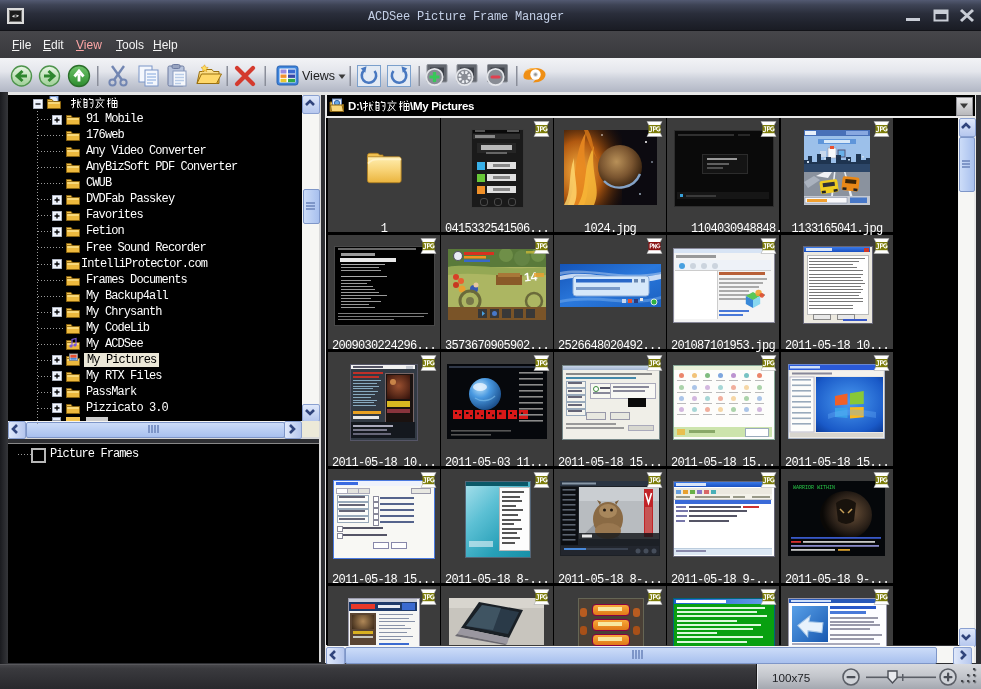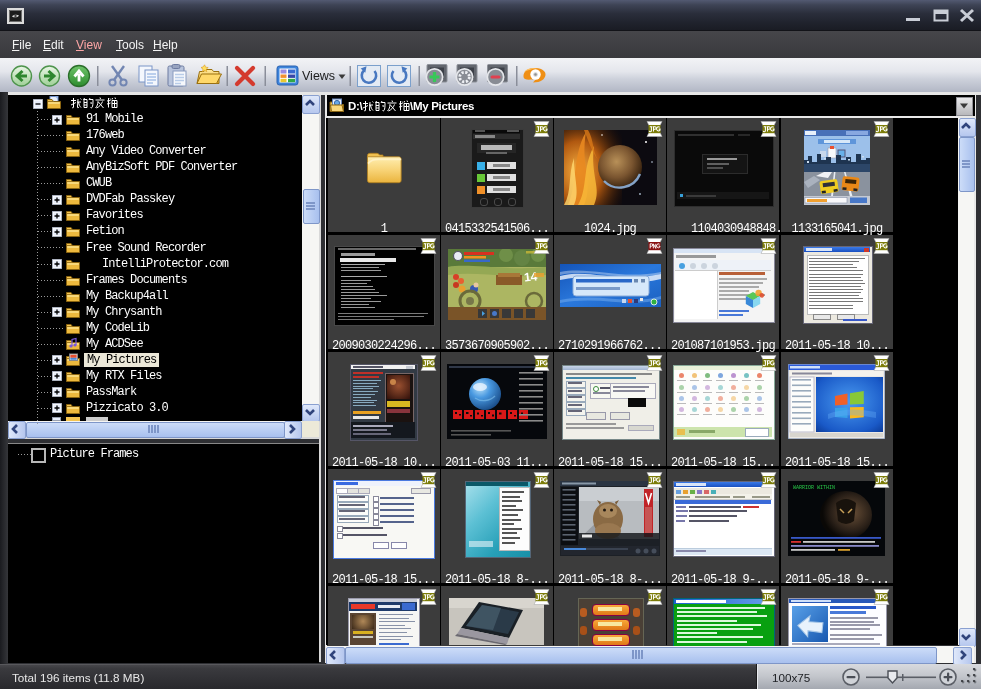--- a/index.html
+++ b/index.html
@@ -9,20 +9,21 @@
 .lbl{font-family:"Liberation Mono",monospace;font-size:12px;letter-spacing:-0.7px;color:#fff;white-space:nowrap;}
 </style></head><body>
 <div id="win">
 <div class="abs" style="left:0px;top:0px;width:981px;height:30px;background:linear-gradient(180deg,#535a72 0%,#3e4456 16%,#2a2e3b 45%,#20232d 75%,#1a1c24 100%);border-bottom:1px solid #121318;"></div>
 <svg class="abs" style="left:7px;top:8px;" width="17" height="16" viewBox="0 0 17 16">
 <rect x="1" y="1" width="15" height="14" fill="#2a2a2a" stroke="#dcdcdc" stroke-width="2"></rect>
 <rect x="2.6" y="2.6" width="11.8" height="10.8" fill="#1c1c1c" stroke="#808080" stroke-width="0.8"></rect>
 <path d="M5 8.5 C6 6.5 10 6 12 7.5 C11 9.5 7 10 5 8.5 Z" fill="#d8d8d8"></path>
 <circle cx="8.5" cy="8" r="1.2" fill="#444"></circle>
 </svg>
+<div class="abs" style="left:368px;top:10px;width:260px;height:14px;font-family:&quot;Liberation Mono&quot;,monospace;font-size:12px;letter-spacing:-0.2px;color:#c3cfe6;">ACDSee Picture Frame Manager</div>
 <svg class="abs" style="left:900px;top:8px;" width="76" height="15" viewBox="0 0 76 15">
 <rect x="6" y="10" width="14" height="3" fill="#c9cdd6"></rect>
 <rect x="34.5" y="2.5" width="13" height="10" fill="none" stroke="#c9cdd6" stroke-width="2"></rect>
 <rect x="34" y="2" width="14" height="4" fill="#c9cdd6"></rect>
 <path d="M61 2 L73 13 M73 2 L61 13" stroke="#c9cdd6" stroke-width="3"></path>
 </svg>
 <div class="abs" style="left:0px;top:31px;width:981px;height:27px;background:linear-gradient(180deg,#46464a,#39393d);"></div>
 <div class="abs" style="left:12px;top:38px;width:40px;height:14px;font-size:12px;color:#f4f4f4;"><span style="text-decoration:underline">F</span>ile</div>
 <div class="abs" style="left:43px;top:38px;width:40px;height:14px;font-size:12px;color:#f4f4f4;"><span style="text-decoration:underline">E</span>dit</div>
 <div class="abs" style="left:76px;top:38px;width:40px;height:14px;font-size:12px;color:#fca5a5;"><span style="text-decoration:underline">V</span>iew</div>
@@ -315,21 +316,21 @@
 <rect x="1.2" y="1.2" width="7.6" height="7.6" fill="none" stroke="#fff" stroke-width="0.8"></rect>
 <path d="M2.5 5 h5 M5 2.5 v5" stroke="#000" stroke-width="1.3"></path>
 </svg>
 <svg class="abs" style="left:66px;top:256.5px" width="15" height="14" viewBox="0 0 15 14">
 
 <path d="M0.5 3.5 L0.5 12.5 L13.5 12.5 L13.5 5.5 L6.5 5.5 L5 3.5 Z" fill="#f4c552" stroke="#8a6410"></path>
 <path d="M0.5 5.5 h6" stroke="#8a6410" stroke-width="0.8"></path>
 <rect x="1.2" y="6" width="11.6" height="6" fill="#edb93e"></rect>
 <rect x="1.2" y="6" width="11.6" height="2" fill="#f8d87a"></rect>
     </svg>
-<div class="abs mono" style="left:102px;top:256.5px;height:14px;font-size:12px;letter-spacing:-0.9px;line-height:14px;color:#fff;white-space:nowrap;">IntelliProtector.com</div>
+<div class="abs mono" style="left:81px;top:256.5px;height:14px;font-size:12px;letter-spacing:-0.9px;line-height:14px;color:#fff;white-space:nowrap;">IntelliProtector.com</div>
 <div class="abs" style="left:38px;top:280px;width:26px;height:1px;background-image:repeating-linear-gradient(90deg,#9a9a9a 0 1px,transparent 1px 3px);"></div>
 <svg class="abs" style="left:66px;top:272.55px" width="15" height="14" viewBox="0 0 15 14">
 
 <path d="M0.5 3.5 L0.5 12.5 L13.5 12.5 L13.5 5.5 L6.5 5.5 L5 3.5 Z" fill="#f4c552" stroke="#8a6410"></path>
 <path d="M0.5 5.5 h6" stroke="#8a6410" stroke-width="0.8"></path>
 <rect x="1.2" y="6" width="11.6" height="6" fill="#edb93e"></rect>
 <rect x="1.2" y="6" width="11.6" height="2" fill="#f8d87a"></rect>
     </svg>
 <div class="abs mono" style="left:86px;top:272.6px;height:14px;font-size:12px;letter-spacing:-0.9px;line-height:14px;color:#fff;white-space:nowrap;">Frames Documents</div>
 <div class="abs" style="left:38px;top:296px;width:26px;height:1px;background-image:repeating-linear-gradient(90deg,#9a9a9a 0 1px,transparent 1px 3px);"></div>
@@ -693,21 +694,21 @@
 <rect y="58" width="98" height="13" fill="#7a5428"></rect>
 <rect x="30" y="60" width="9" height="9" fill="#383838"></rect>
       <path d="M34 62 l3 2.5 l-3 2.5 Z" fill="#48a0e0"></path>
 <rect x="42" y="60" width="9" height="9" fill="#383838"></rect>
       <circle cx="46.5" cy="64.5" r="2.5" fill="#4878c8"></circle>
 <rect x="54" y="60" width="9" height="9" fill="#383838"></rect>
 <rect x="66" y="60" width="9" height="9" fill="#383838"></rect>
 <rect x="78" y="60" width="9" height="9" fill="#383838"></rect>
 </svg>
 <div class="abs" style="left:554px;top:235px;width:112px;height:114px;background:#3c3c3c;"></div>
-<div class="abs" style="left:554px;top:335px;width:112px;height:13px;text-align:center;"><span class="lbl">2710291966762...</span></div>
+<div class="abs" style="left:554px;top:335px;width:112px;height:13px;text-align:center;"><span class="lbl">2526648020492...</span></div>
 <svg class="abs" style="left:646px;top:238px;z-index:10" width="17" height="16" viewBox="0 0 17 16">
 <path d="M1 0.5 H16 L14 4.5 H3 Z" fill="#fff" stroke="#b0b0b0" stroke-width="0.6"></path>
 <path d="M1 15.5 H16 L14 11.5 H3 Z" fill="#fff" stroke="#b0b0b0" stroke-width="0.6"></path>
 <rect x="2.5" y="4" width="12" height="8.2" fill="#8a1010"></rect>
 <path d="M4.2 10.4 V5.8 h1.3 a1.2 1.2 0 0 1 0 2.4 H4.2" stroke="#fff" stroke-width="1" fill="none"></path>
       <path d="M7.3 10.4 V5.8 l2.5 4.6 V5.8" stroke="#fff" stroke-width="1" fill="none"></path>
       <path d="M13.5 6.2 a1.9 1.9 0 1 0 0.3 2.9 l0 -1.1 l-1.2 0" stroke="#fff" stroke-width="1" fill="none"></path>
 </svg>
 <svg class="abs" style="left:560px;top:264px" width="101" height="43" viewBox="0 0 101 43">
 <defs>
@@ -1373,21 +1374,20 @@
 <div class="abs" style="left:953px;top:646.5px;width:17px;height:16px;background:linear-gradient(90deg,#dfe8fa,#b6c7ee);border:1px solid #8aa0d0;border-radius:2px;"></div>
 <svg class="abs" style="left:957px;top:648.5px" width="12" height="12" viewBox="0 0 12 12">
       <path d="M4 2 L8 6 L4 10" stroke="#30447c" stroke-width="2.6" fill="none"></path>
     </svg>
 <div class="abs" style="left:345px;top:647px;width:590px;height:15px;background:linear-gradient(180deg,#ccdcf8,#a8c0ee);border:1px solid #7e96c8;border-radius:2px;"></div>
 <div class="abs" style="left:632px;top:650px;width:1.5px;height:9px;background:#7e96c8"></div>
 <div class="abs" style="left:635px;top:650px;width:1.5px;height:9px;background:#7e96c8"></div>
 <div class="abs" style="left:638px;top:650px;width:1.5px;height:9px;background:#7e96c8"></div>
 <div class="abs" style="left:641px;top:650px;width:1.5px;height:9px;background:#7e96c8"></div>
 <div class="abs" style="left:0px;top:664px;width:981px;height:25px;background:linear-gradient(180deg,#46464a 0%,#3a3a3e 15%,#2e2e32 70%,#28282c 100%);border-top:1px solid #58585c;"></div>
-<div class="abs" style="left:12px;top:671px;width:300px;height:14px;font-size:11.7px;color:#e8e8e8;">Total 196 items (11.8 MB)</div>
 <div class="abs" style="left:756px;top:664px;width:225px;height:25px;background:linear-gradient(180deg,#d8dade 0%,#c2c5cb 50%,#a4a8b0 100%);border-left:1px solid #1a1a1c;box-shadow:inset 1px 0 0 #e8eaee;"></div>
 <div class="abs" style="left:772px;top:671px;width:60px;height:14px;font-size:11.7px;color:#202226;">100x75</div>
 <svg class="abs" style="left:840px;top:666px" width="122" height="22" viewBox="0 0 122 22">
 <circle cx="11" cy="11" r="8" fill="#d0d3d8" stroke="#5a5e66" stroke-width="1.6"></circle>
 <rect x="6.5" y="10" width="9" height="2.2" rx="1" fill="#4a4e56"></rect>
 <rect x="26" y="10.5" width="70" height="1.6" fill="#5a5e66"></rect>
 <rect x="62" y="8" width="1.5" height="7" fill="#5a5e66"></rect>
 <path d="M48 5 h9 v7 l-4.5 5 l-4.5 -5 Z" fill="#e8eaee" stroke="#4a4e56" stroke-width="1.4"></path>
 <circle cx="108" cy="11" r="8" fill="#d0d3d8" stroke="#5a5e66" stroke-width="1.6"></circle>
 <rect x="103.5" y="10" width="9" height="2.2" rx="1" fill="#4a4e56"></rect>

